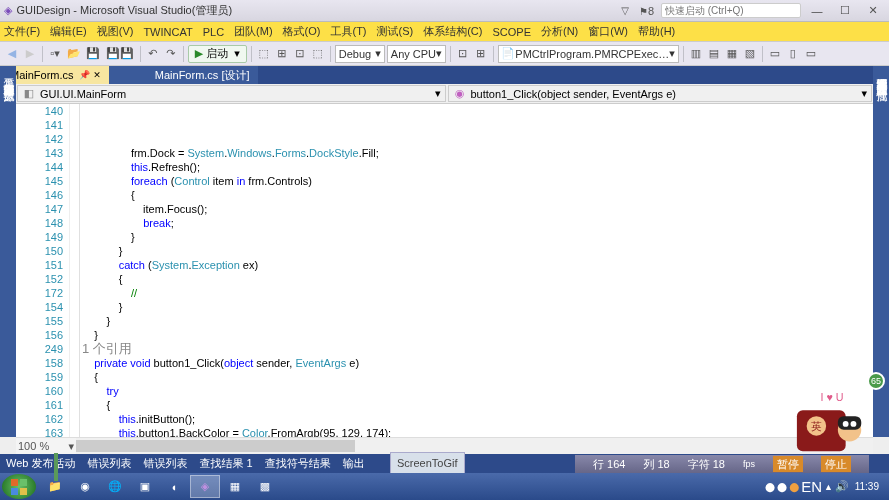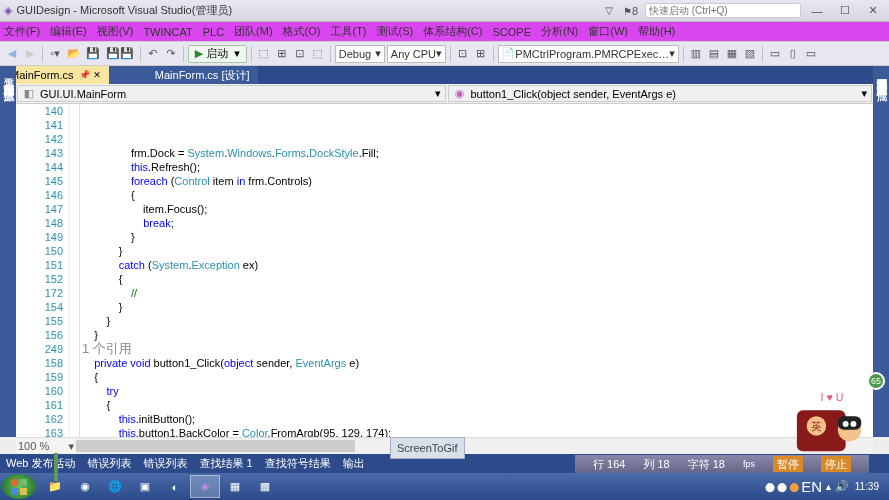--- a/index.html
+++ b/index.html
@@ -1,24 +1,24 @@
 <!DOCTYPE html>
 <html><head>
 <meta charset="utf-8">
 <style>
 * { margin: 0; padding: 0; box-sizing: border-box; font-family: "Microsoft YaHei", "Segoe UI", sans-serif; font-size: 11px; }
 body { background: #eee; overflow: hidden; width: 889px; height: 500px; position: relative; }
 .titlebar { height: 22px; background: linear-gradient(#e8e6f0,#d8d6e0); display: flex; align-items: center; padding: 0 4px; border-bottom: 1px solid #bbb; }
 .titlebar .title { flex: 1; color: #333; font-size: 11px; }
 .titlebar .caps { display: flex; gap: 4px; align-items: center; }
 .titlebar .cap { font-size: 10px; color: #555; padding: 0 3px; }
-.quicklaunch { background: #fff; border: 1px solid #ccc; border-radius: 2px; padding: 1px 3px; font-size: 10px; color: #888; width: 156px; }
+.quicklaunch { background: #fff; border: 1px solid #ccc; border-radius: 2px; padding: 1px 3px; font-size: 10px; color: #888; width: 140px; }
 .winbtn { width: 24px; height: 18px; display:flex; align-items:center; justify-content:center; font-size: 11px; color:#444; }
 .winbtn.close { color: #555; }
-.menubar { height: 20px; background: #d946ef; display: flex; align-items: center; padding: 0 4px; border-bottom: 1px solid #ccc; }
+.menubar { height: 20px; background: #fde047; display: flex; align-items: center; padding: 0 4px; border-bottom: 1px solid #ccc; }
 .menubar span { margin-right: 10px; color: #333; font-size: 11px; }
 .toolbar { height: 24px; background: #e8e6f0; display: flex; align-items: center; padding: 0 4px; gap: 2px; border-bottom: 1px solid #ccc; }
 .tbtn { min-width: 16px; height: 20px; display:flex; align-items:center; justify-content:center; color:#555; padding: 0 2px; }
 .tsep { width:1px; height:16px; background:#c0c0c8; margin:0 2px; }
 .combo { border:1px solid #bbb; background:#fff; padding:1px 3px; font-size:10px; color:#333; height:18px; display:flex; align-items:center; min-width: 50px;}
 .combo.wide { min-width: 100px; }
 .playbtn { display:flex; align-items:center; gap:3px; border:1px solid #a8caa8; background:#f0f8f0; padding:0 6px; height:18px; border-radius:2px; }
 .playbtn .tri { color:#2a8a2a; }
 .tabstrip { height: 18px; background: #2d4a8a; display:flex; align-items:flex-end; padding-left: 2px; }
 .sidebar { position:absolute; top: 66px; left:0; width:16px; height: 371px; background:#3a5a9a; writing-mode:vertical-rl; color:#fff; font-size:10px; display:flex; gap:6px; padding-top:4px; }
@@ -47,21 +47,21 @@
 .taskicon { width:30px; height:23px; display:flex; align-items:center; justify-content:center; color:#fff; border:1px solid transparent; }
 .taskicon.active { background: rgba(255,255,255,0.25); border:1px solid rgba(255,255,255,0.4);}
 .tray { margin-left:auto; display:flex; align-items:center; gap:2px; color:#fff; padding-right:4px;}
 .clock { color:#fff; font-size:10px; padding:0 4px;}
 .kw { color:#0000ff; }
 .type { color:#2b91af; }
 .com { color:#008000; }
 .ref { color:#888; font-size:13px;}
 .sticker { position:absolute; right:18px; bottom:44px; width:78px; height:70px; }
 .badge65 { position:absolute; right:4px; top: 372px; width:18px; height:18px; border-radius:50%; background:#4a9a4a; color:#fff; display:flex; align-items:center; justify-content:center; font-size:9px; border:2px solid #fff;}
-.screentogif { position:absolute; left:390px; bottom:41px; height:22px; background:#d8e0ea; border:1px solid #aac; padding:2px 6px; font-size:10px; color:#444; display:flex; align-items:center; gap:6px;}
+.screentogif { position:absolute; left:390px; bottom:26px; height:22px; background:#d8e0ea; border:1px solid #aac; padding:2px 6px; font-size:10px; color:#444; display:flex; align-items:center; gap:6px;}
 .vs-status { position:absolute; right:20px; bottom:27px; height:18px; color:#fff; font-size:10px; display:flex; align-items:center; gap:18px; background: linear-gradient(#88a,#668); padding: 0 18px;}
 .vs-status .orange { background:#d88a2a; color:#fff; padding:0 4px; height:16px; display:flex; align-items:center;}
 </style>
 </head>
 <body>
 
 <div class="titlebar">
   <span style="color:#7a4aba;margin-right:4px;">◈</span>
   <span class="title">GUIDesign - Microsoft Visual Studio(管理员)</span>
   <div class="caps">

